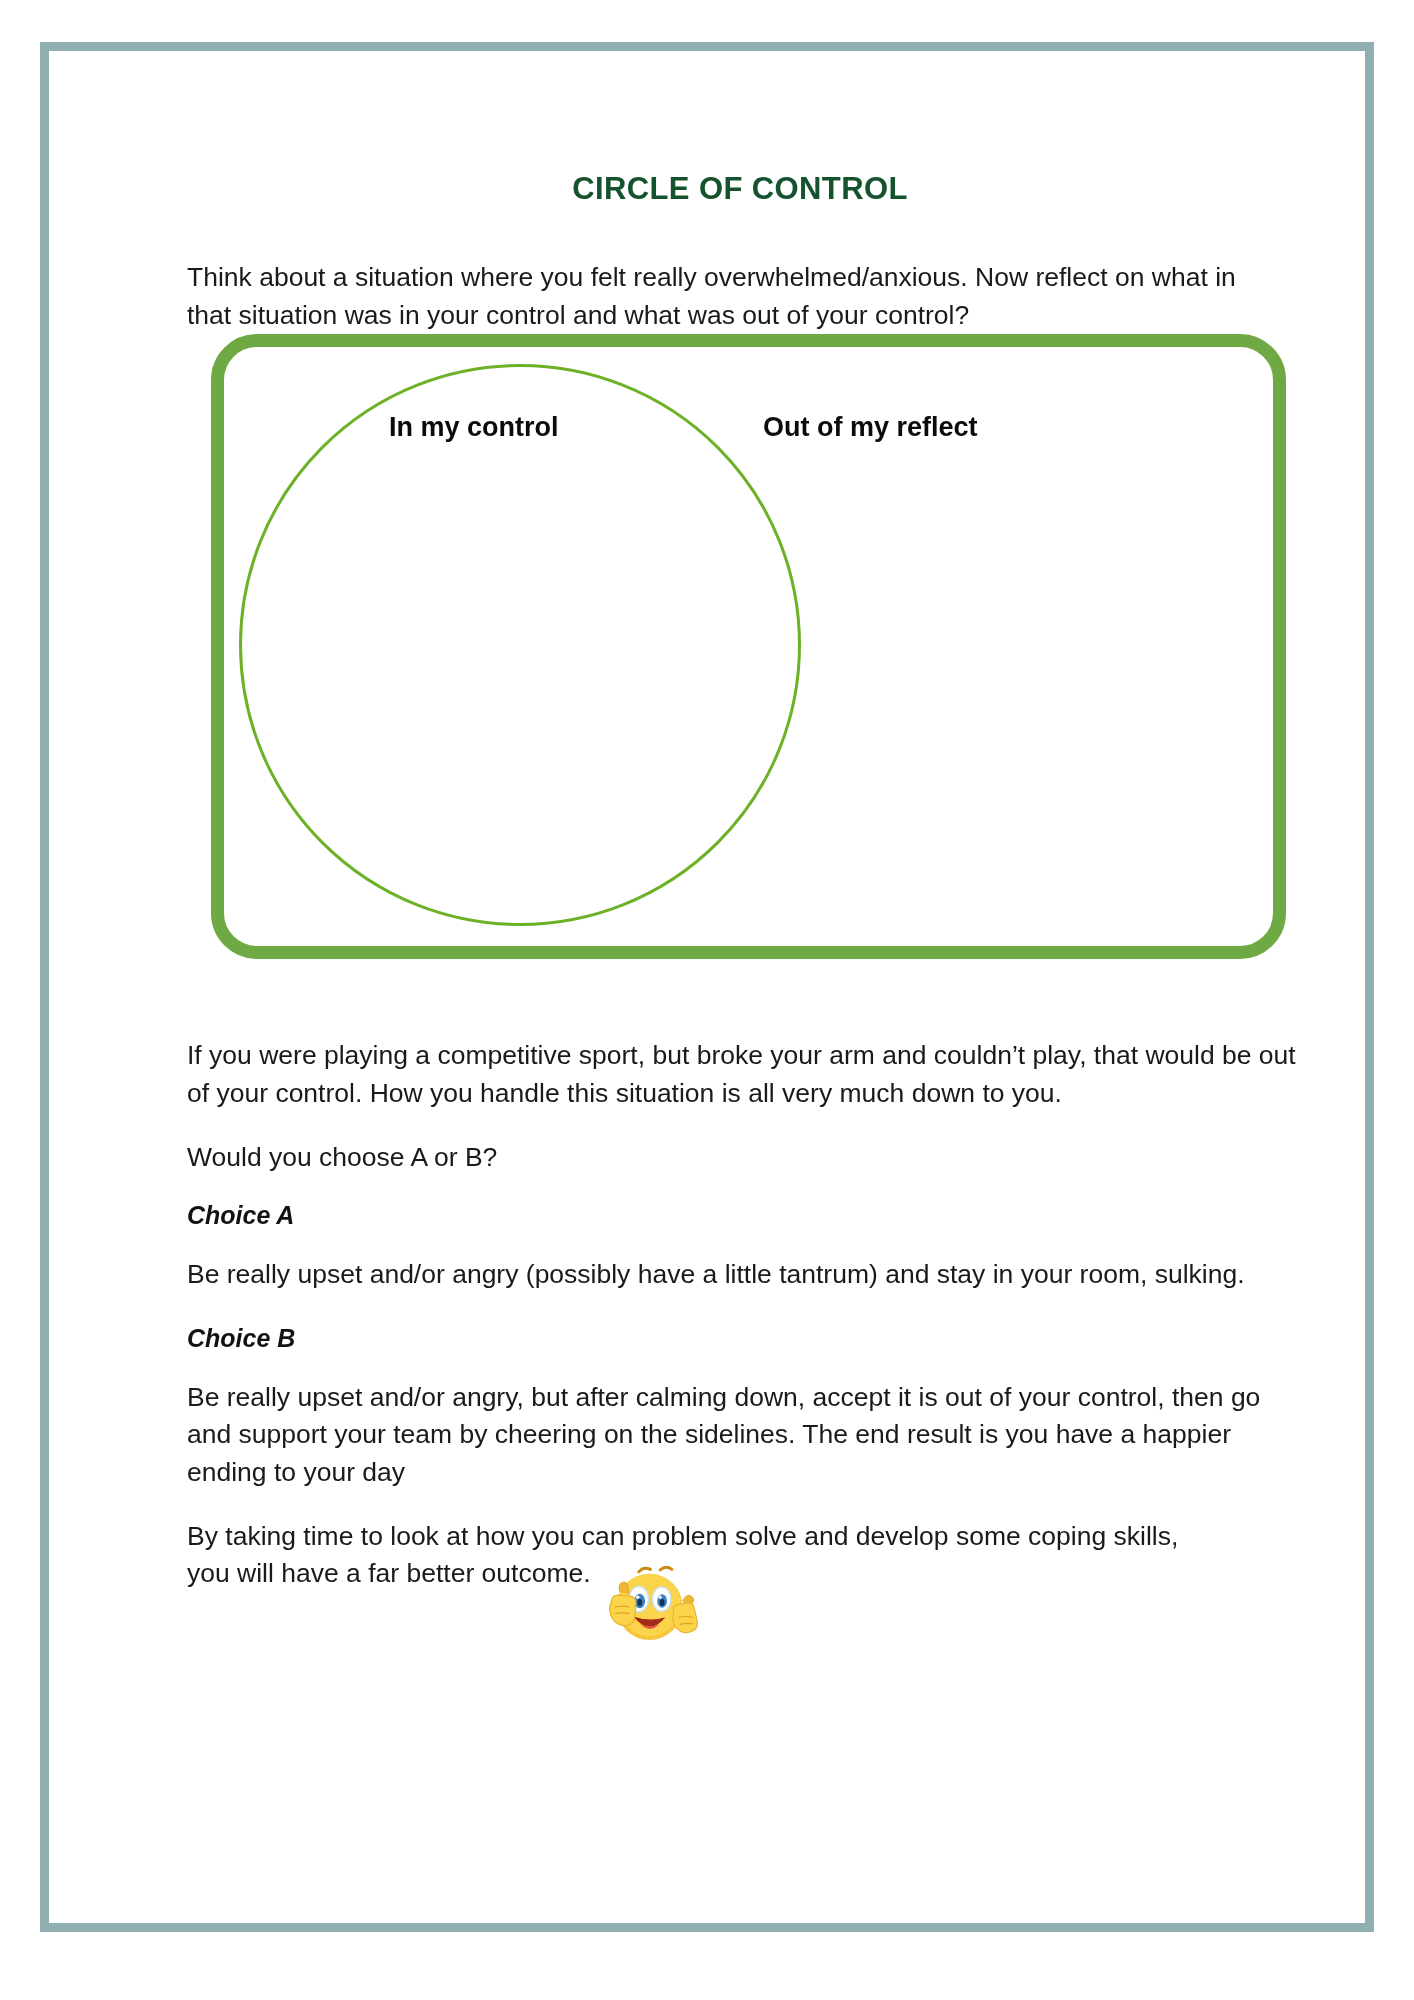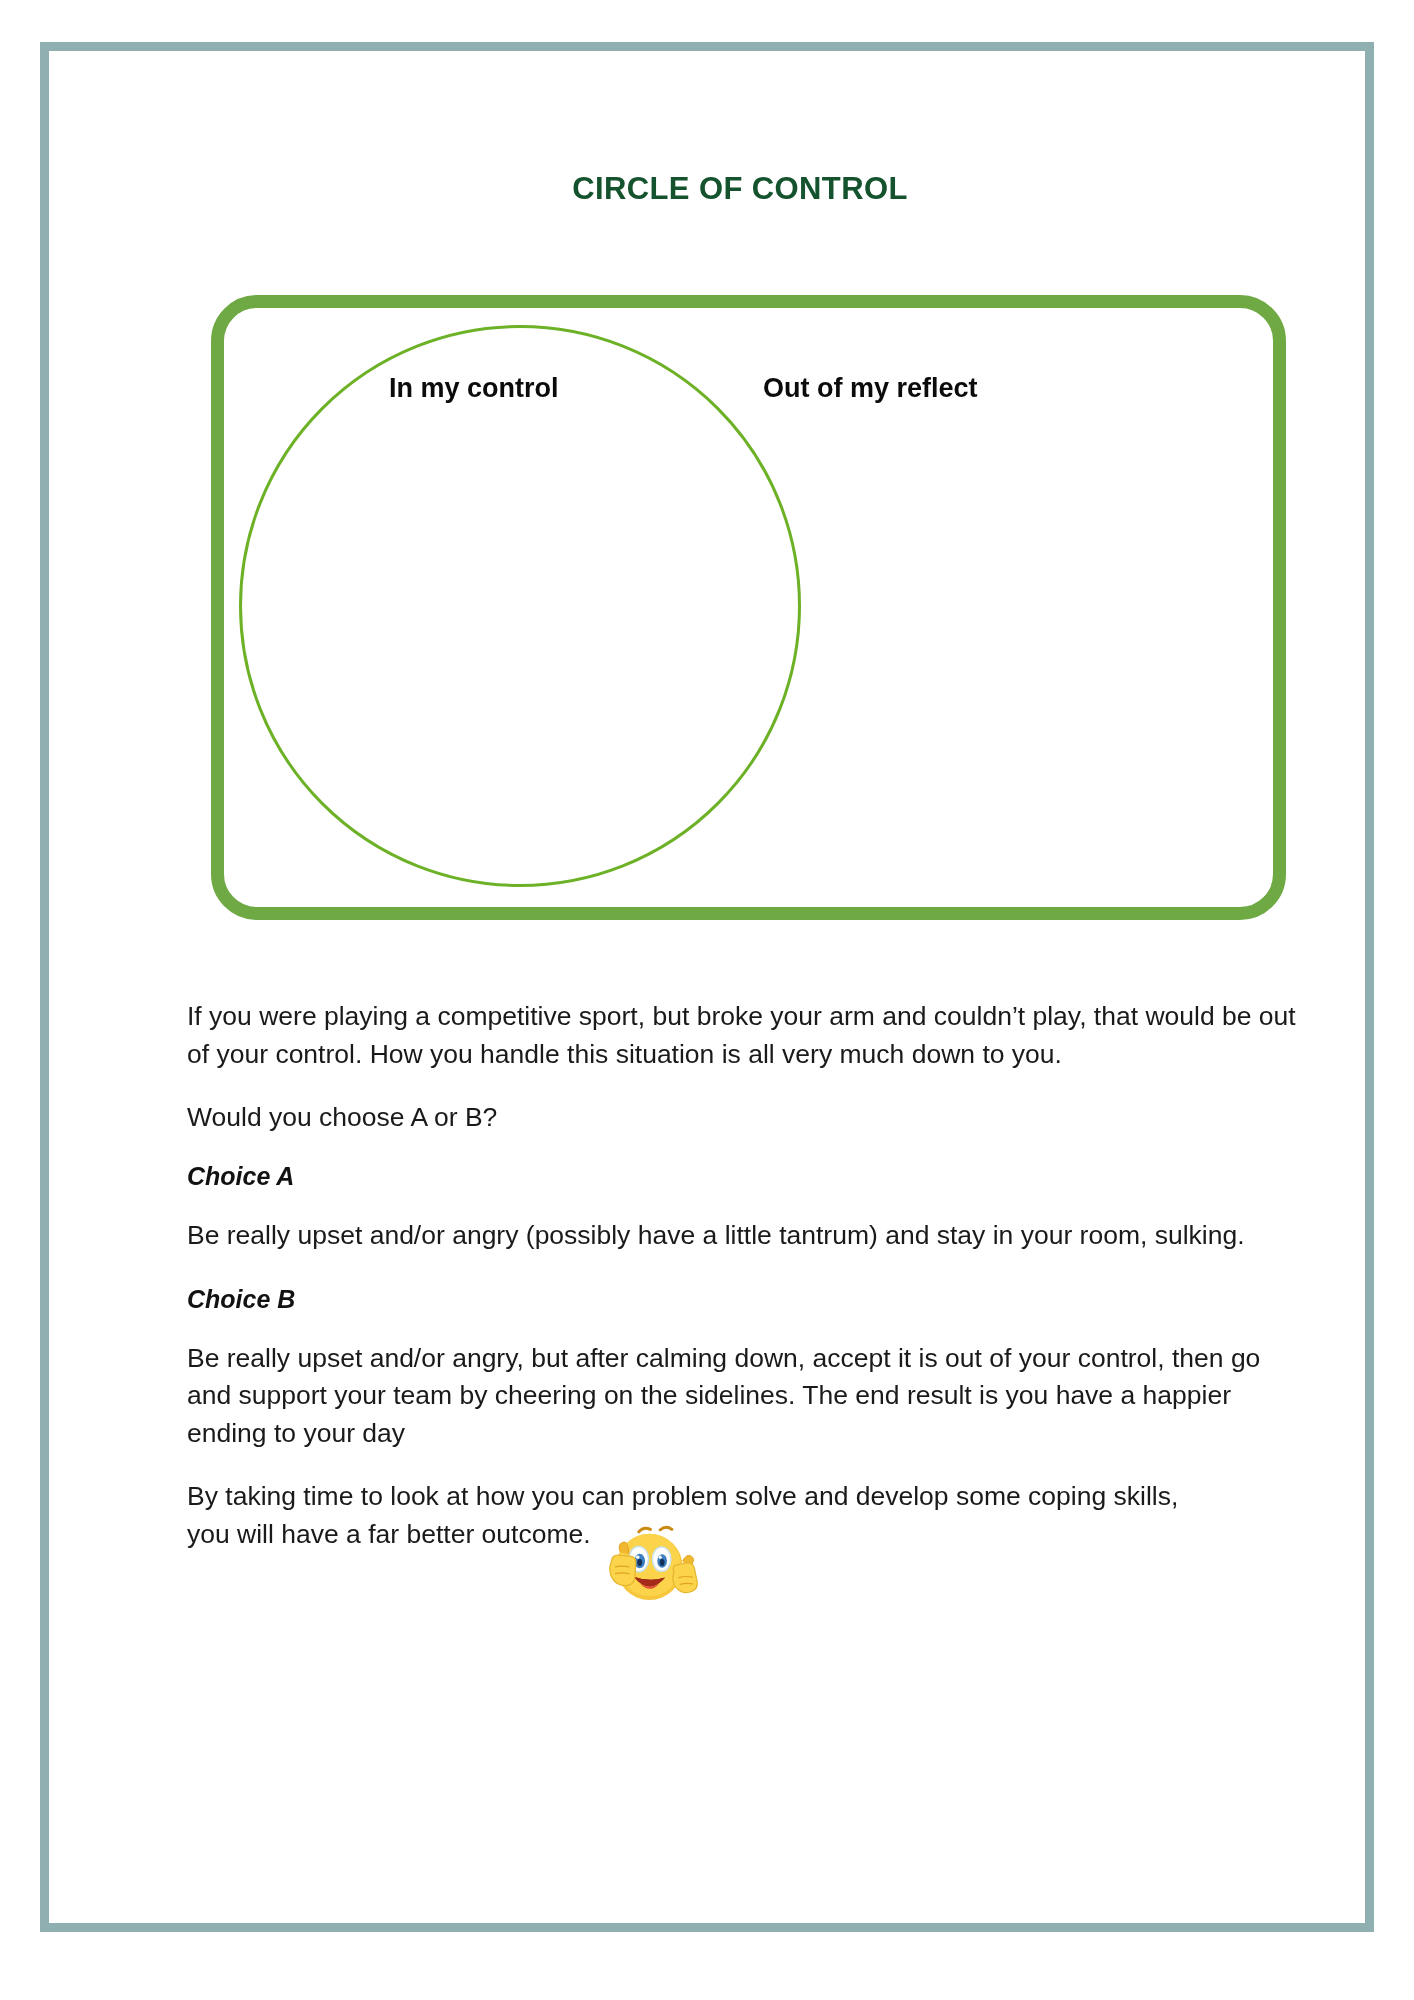--- a/index.html
+++ b/index.html
@@ -73,21 +73,20 @@
     font-size: 25px;
     font-weight: bold;
     font-style: italic;
     color: #121212;
     margin: 0;
   }
 
   
   .diagram-wrap {
     position: relative;
-    margin-top: 88px;
     margin-left: 24px;
     width: 1075px;
     height: 625px;
   }
   .control-box {
     position: absolute;
     left: 0;
     top: 0;
     width: 1075px;
     height: 625px;
@@ -141,20 +140,21 @@
 </head>
 <body>
 
 <div class="page">
   <div class="page-border">
 
     <div class="content">
 
       <h1 class="doc-title">CIRCLE OF CONTROL</h1>
 
+      <p class="para intro">Think about a situation where you felt really overwhelmed/anxious. Now reflect on what in that situation was in your control and what was out of your control?</p>
 
       <div class="diagram-wrap">
         <div class="control-box"></div>
         <div class="control-circle"></div>
         <div class="zone-label zone-in">In my control</div>
         <div class="zone-label zone-out">Out of my reflect</div>
       </div>
 
       <p class="para after-diagram">If you were playing a competitive sport, but broke your arm and couldn’t play, that would be out of your control. How you handle this situation is all very much down to you.</p>
 

